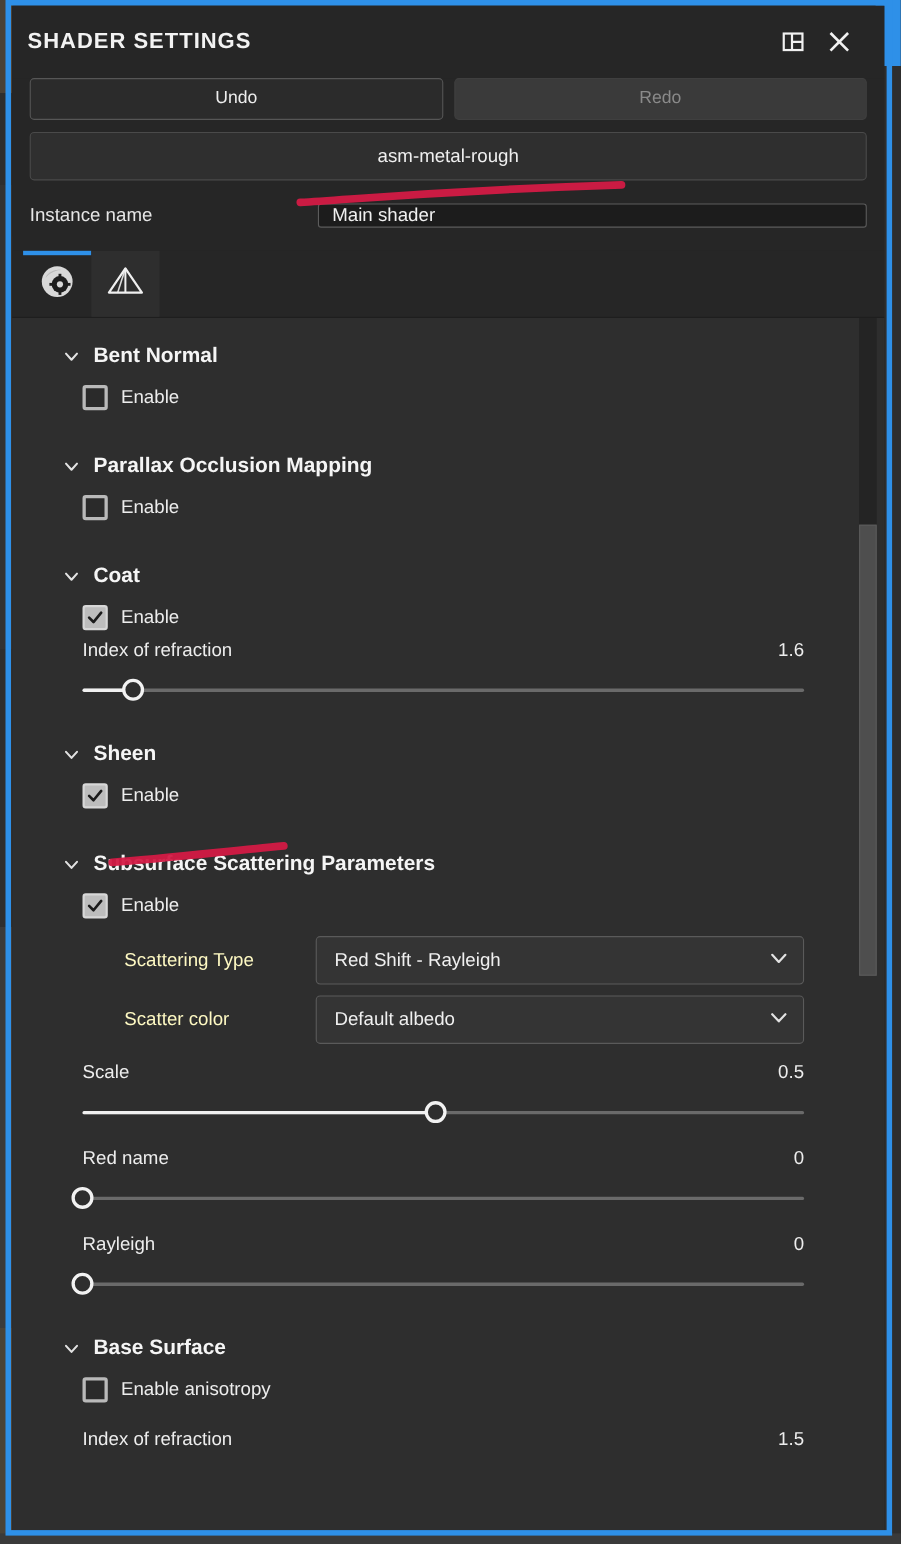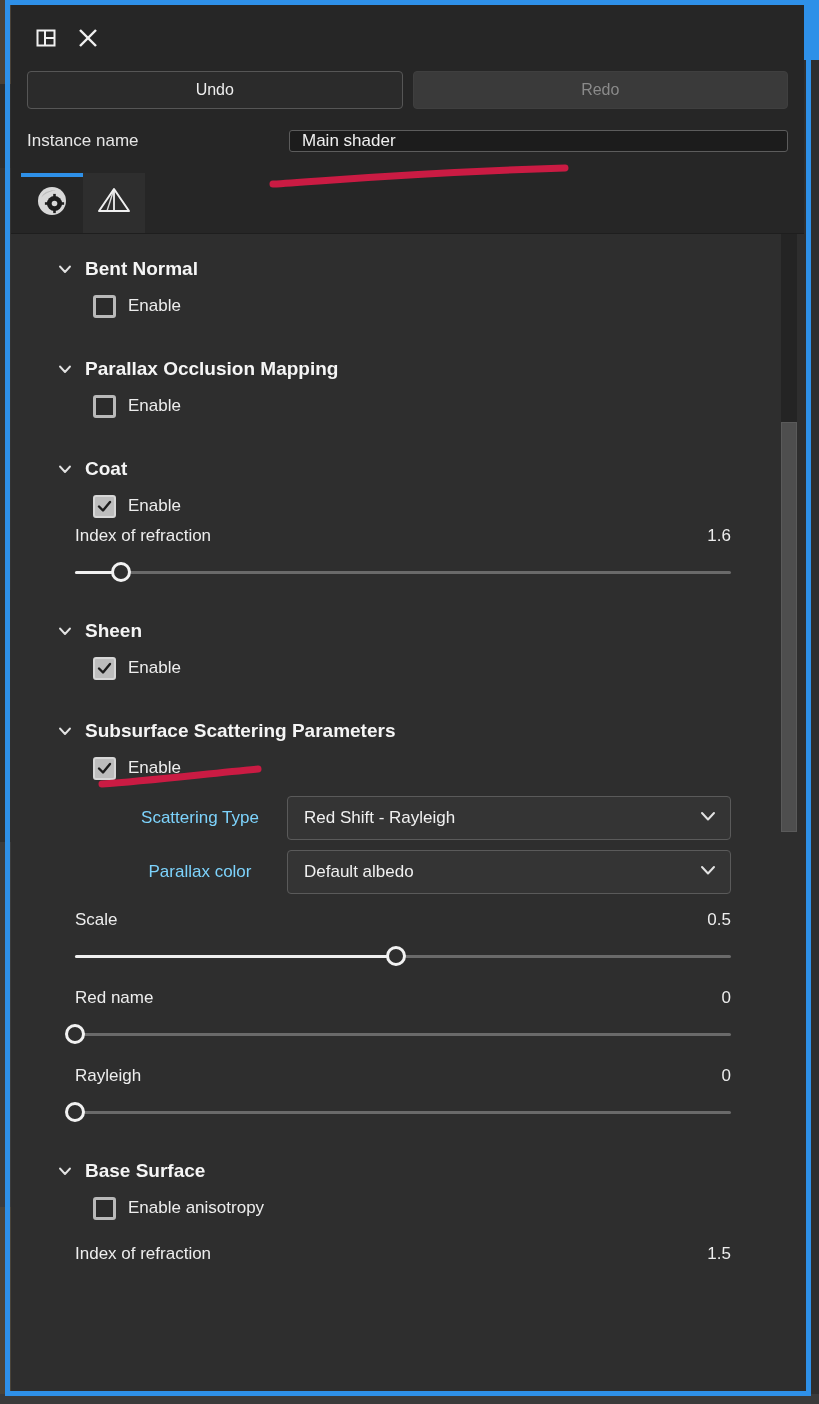--- a/index.html
+++ b/index.html
@@ -227,21 +227,21 @@
   .sec-title {
     font-size: 19px;
     font-weight: bold;
     color: #f5f5f5;
   }
 
   .check-row {
     display: flex;
     align-items: center;
     gap: 12px;
-    padding-left: 82px;
+    padding-left: 64px;
     height: 40px;
   }
   .cb {
     width: 23px; height: 23px;
     border-radius: 3px;
     box-sizing: border-box;
     display: flex;
     align-items: center;
     justify-content: center;
     cursor: pointer;
@@ -310,22 +310,21 @@
     display: flex;
     align-items: center;
     padding-left: 102px;
     padding-right: 50px;
     height: 48px;
     margin-top: 6px;
   }
   .dd-label {
     width: 174px;
     font-size: 17px;
-    color: #7dd3fc;
-    text-align: center;
+    color: #fef9c3;
   }
   .dd {
     flex: 1;
     height: 44px;
     background: #343434;
     border: 1px solid #5a5a5a;
     border-radius: 4px;
     display: flex;
     align-items: center;
     padding: 0 12px 0 16px;
@@ -378,20 +377,21 @@
 <div id="stage">
 
   <div class="bg-strip bg-left"></div>
   <div class="bg-strip bg-right"></div>
   <div class="bg-strip bg-topright"></div>
   <div class="bg-strip bg-bottom"></div>
 
   <div id="panel">
 
     <div class="titlebar">
+      <div class="title-text">SHADER SETTINGS</div>
 
       <div class="title-btn">
         <svg width="22" height="22" viewBox="0 0 22 22">
           <rect x="2.5" y="3.5" width="17" height="15" fill="none" stroke="#f0f0f0" stroke-width="2"></rect>
           <line x1="10" y1="3.5" x2="10" y2="18.5" stroke="#f0f0f0" stroke-width="2"></line>
           <line x1="10" y1="11" x2="19.5" y2="11" stroke="#f0f0f0" stroke-width="2"></line>
         </svg>
       </div>
 
       <div class="title-btn">
@@ -401,20 +401,21 @@
         </svg>
       </div>
     </div>
 
     <div class="header-area">
       <div class="btn-row">
         <div class="flatbtn enabled">Undo</div>
         <div class="flatbtn disabled">Redo</div>
       </div>
 
+      <div class="wide-btn">asm-metal-rough</div>
 
       <div class="name-row">
         <div class="name-label">Instance name</div>
         <input class="name-input" type="text" value="Main shader" style="">
       </div>
     </div>
 
     <div class="tabstrip">
       <div class="tab first active">
         <span>
@@ -567,21 +568,21 @@
               <span class="dd-text">Red Shift - Rayleigh</span>
               <span>
                 <svg width="20" height="20" viewBox="0 0 20 20">
                     <polyline points="4,7 10,13.5 16,7" fill="none" stroke="#e2e2e2" stroke-width="2" stroke-linecap="round" stroke-linejoin="round"></polyline>
                   </svg>
               </span>
             </div>
           </div>
 
           <div class="dd-row">
-            <span class="dd-label">Parallax color</span>
+            <span class="dd-label">Scatter color</span>
             <div class="dd">
               <span class="dd-text">Default albedo</span>
               <span>
                 <svg width="20" height="20" viewBox="0 0 20 20">
                     <polyline points="4,7 10,13.5 16,7" fill="none" stroke="#e2e2e2" stroke-width="2" stroke-linecap="round" stroke-linejoin="round"></polyline>
                   </svg>
               </span>
             </div>
           </div>
 

